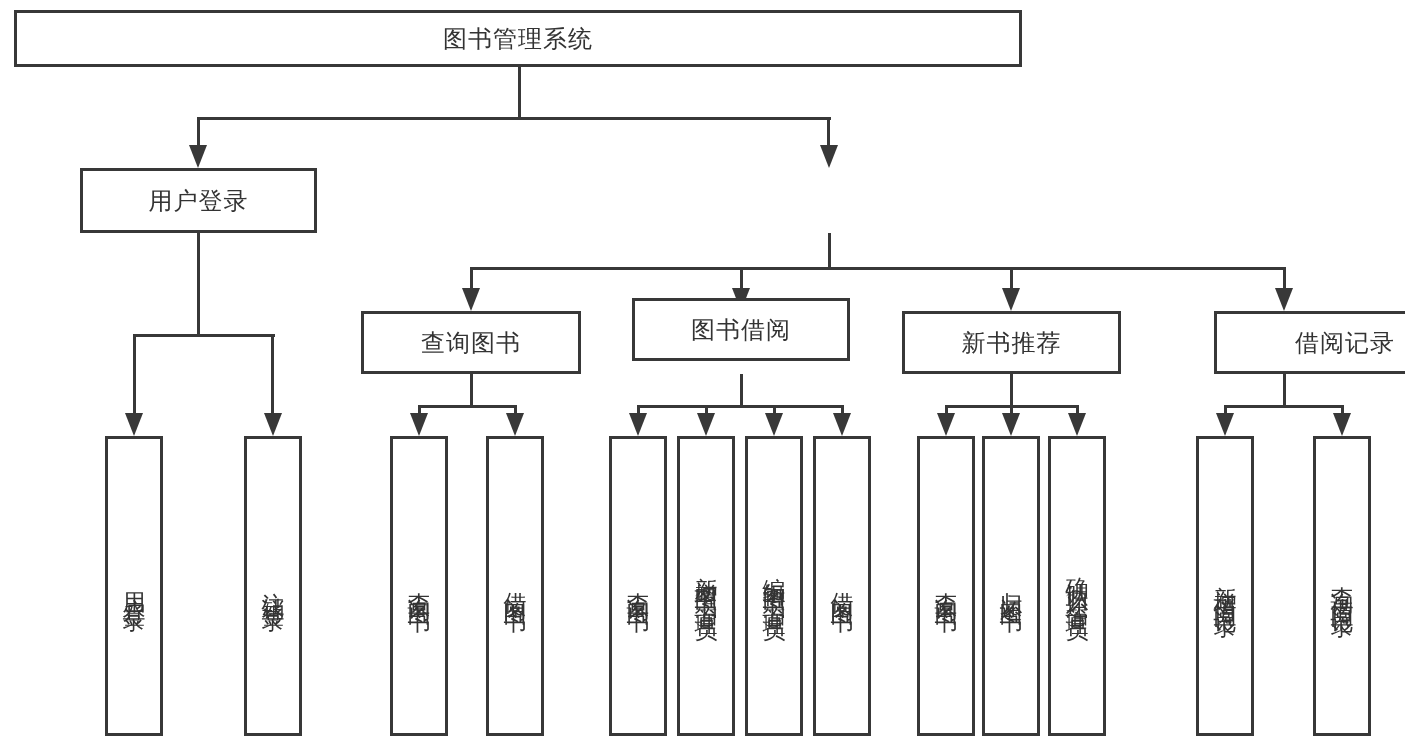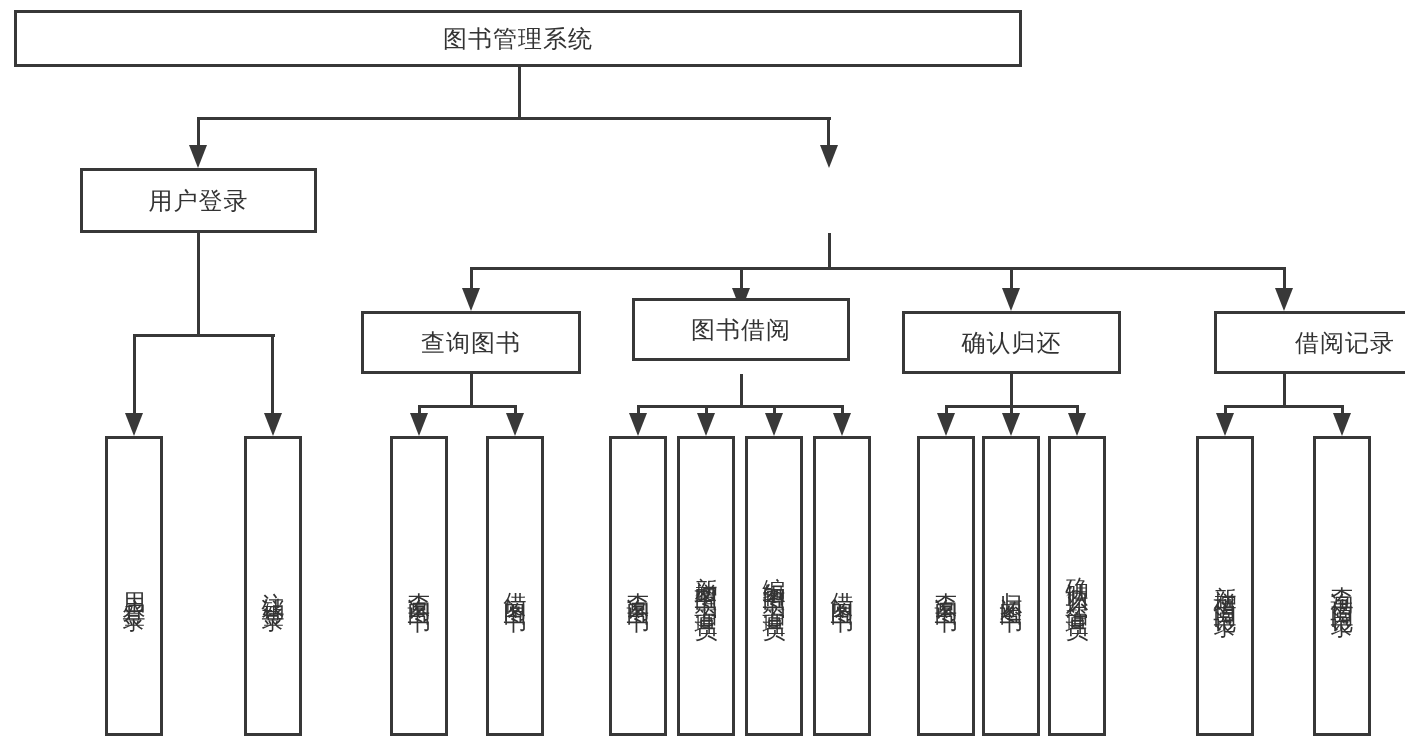--- a/index.html
+++ b/index.html
@@ -46,21 +46,21 @@
   <div class="ah" style="left:462px;top:288px"></div>
   <div class="ln" style="left:740px;top:267px;width:3px;height:22px"></div>
   <div class="ah" style="left:732px;top:288px"></div>
   <div class="ln" style="left:1010px;top:267px;width:3px;height:22px"></div>
   <div class="ah" style="left:1002px;top:288px"></div>
   <div class="ln" style="left:1283px;top:267px;width:3px;height:22px"></div>
   <div class="ah" style="left:1275px;top:288px"></div>
 
   <div class="box hbox" style="left:361px;top:311px;width:220px;height:63px">查询图书</div>
   <div class="box hbox" style="left:632px;top:298px;width:218px;height:63px">图书借阅</div>
-  <div class="box hbox" style="left:902px;top:311px;width:219px;height:63px">确认归还</div>
+  <div class="box hbox" style="left:902px;top:311px;width:219px;height:63px">新书推荐</div>
   <div class="box hbox" style="left:1214px;top:311px;width:262px;height:63px">借阅记录</div>
 
   <div class="ln" style="left:470px;top:374px;width:3px;height:33px"></div>
   <div class="ln" style="left:418px;top:405px;width:99px;height:3px"></div>
   <div class="ln" style="left:418px;top:405px;width:3px;height:9px"></div>
   <div class="ah" style="left:410px;top:413px"></div>
   <div class="ln" style="left:514px;top:405px;width:3px;height:9px"></div>
   <div class="ah" style="left:506px;top:413px"></div>
 
   <div class="ln" style="left:740px;top:374px;width:3px;height:33px"></div>

